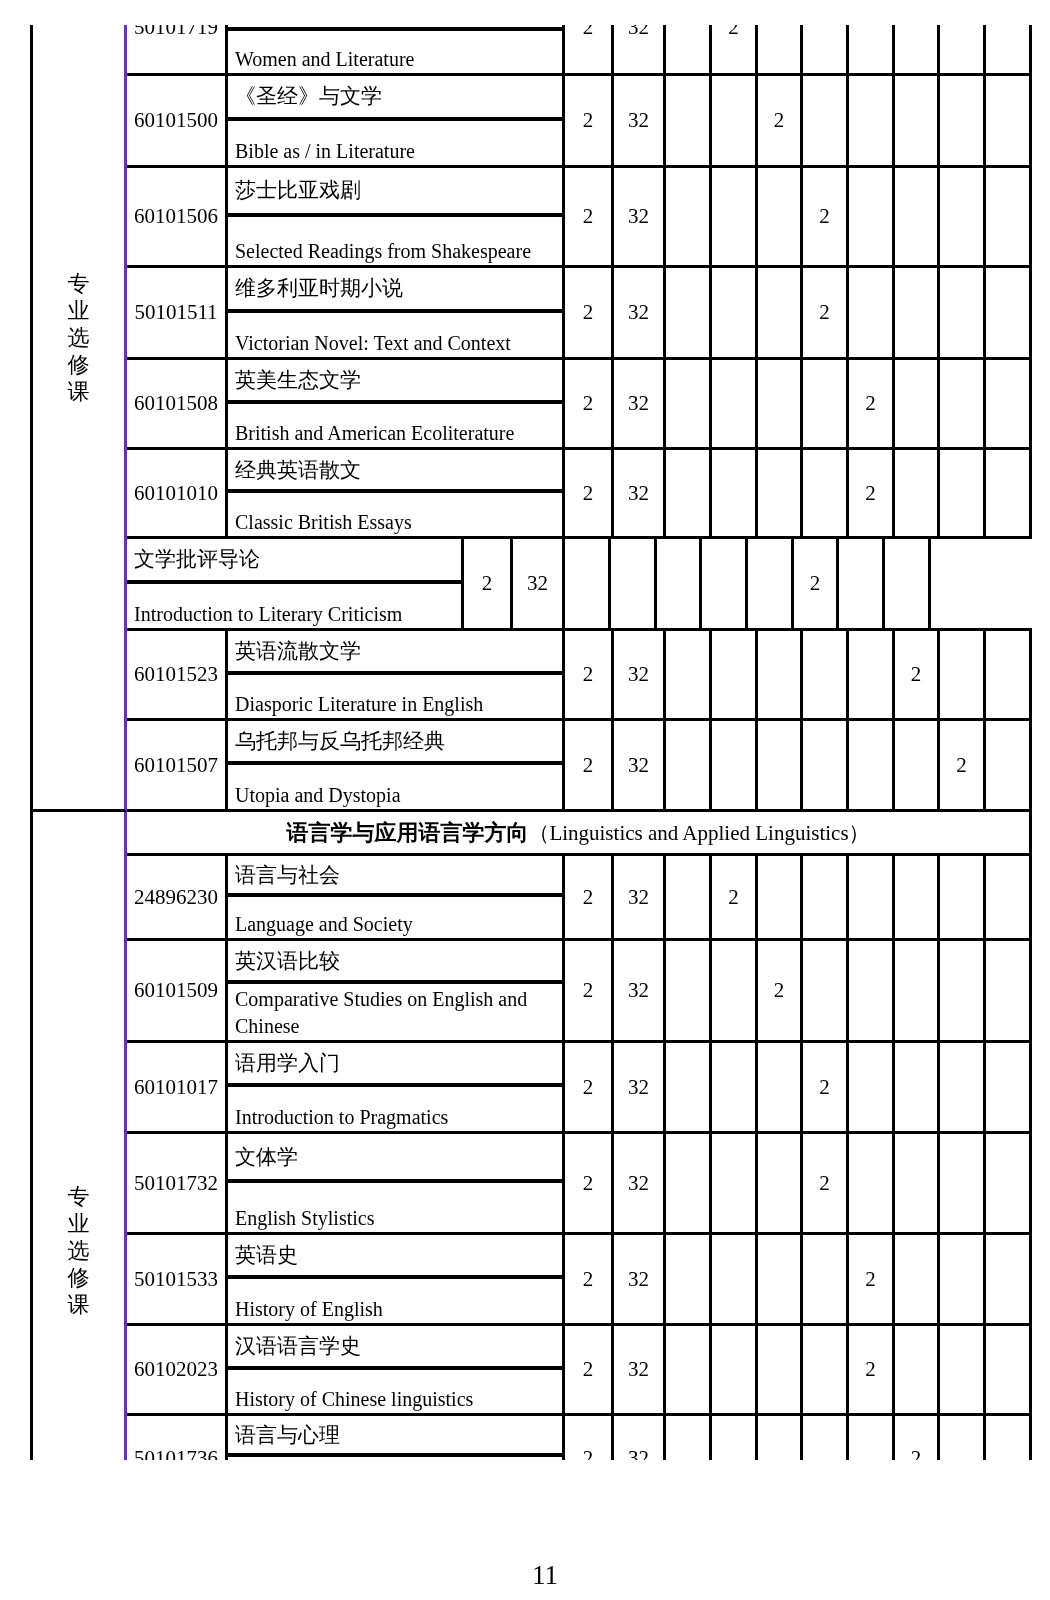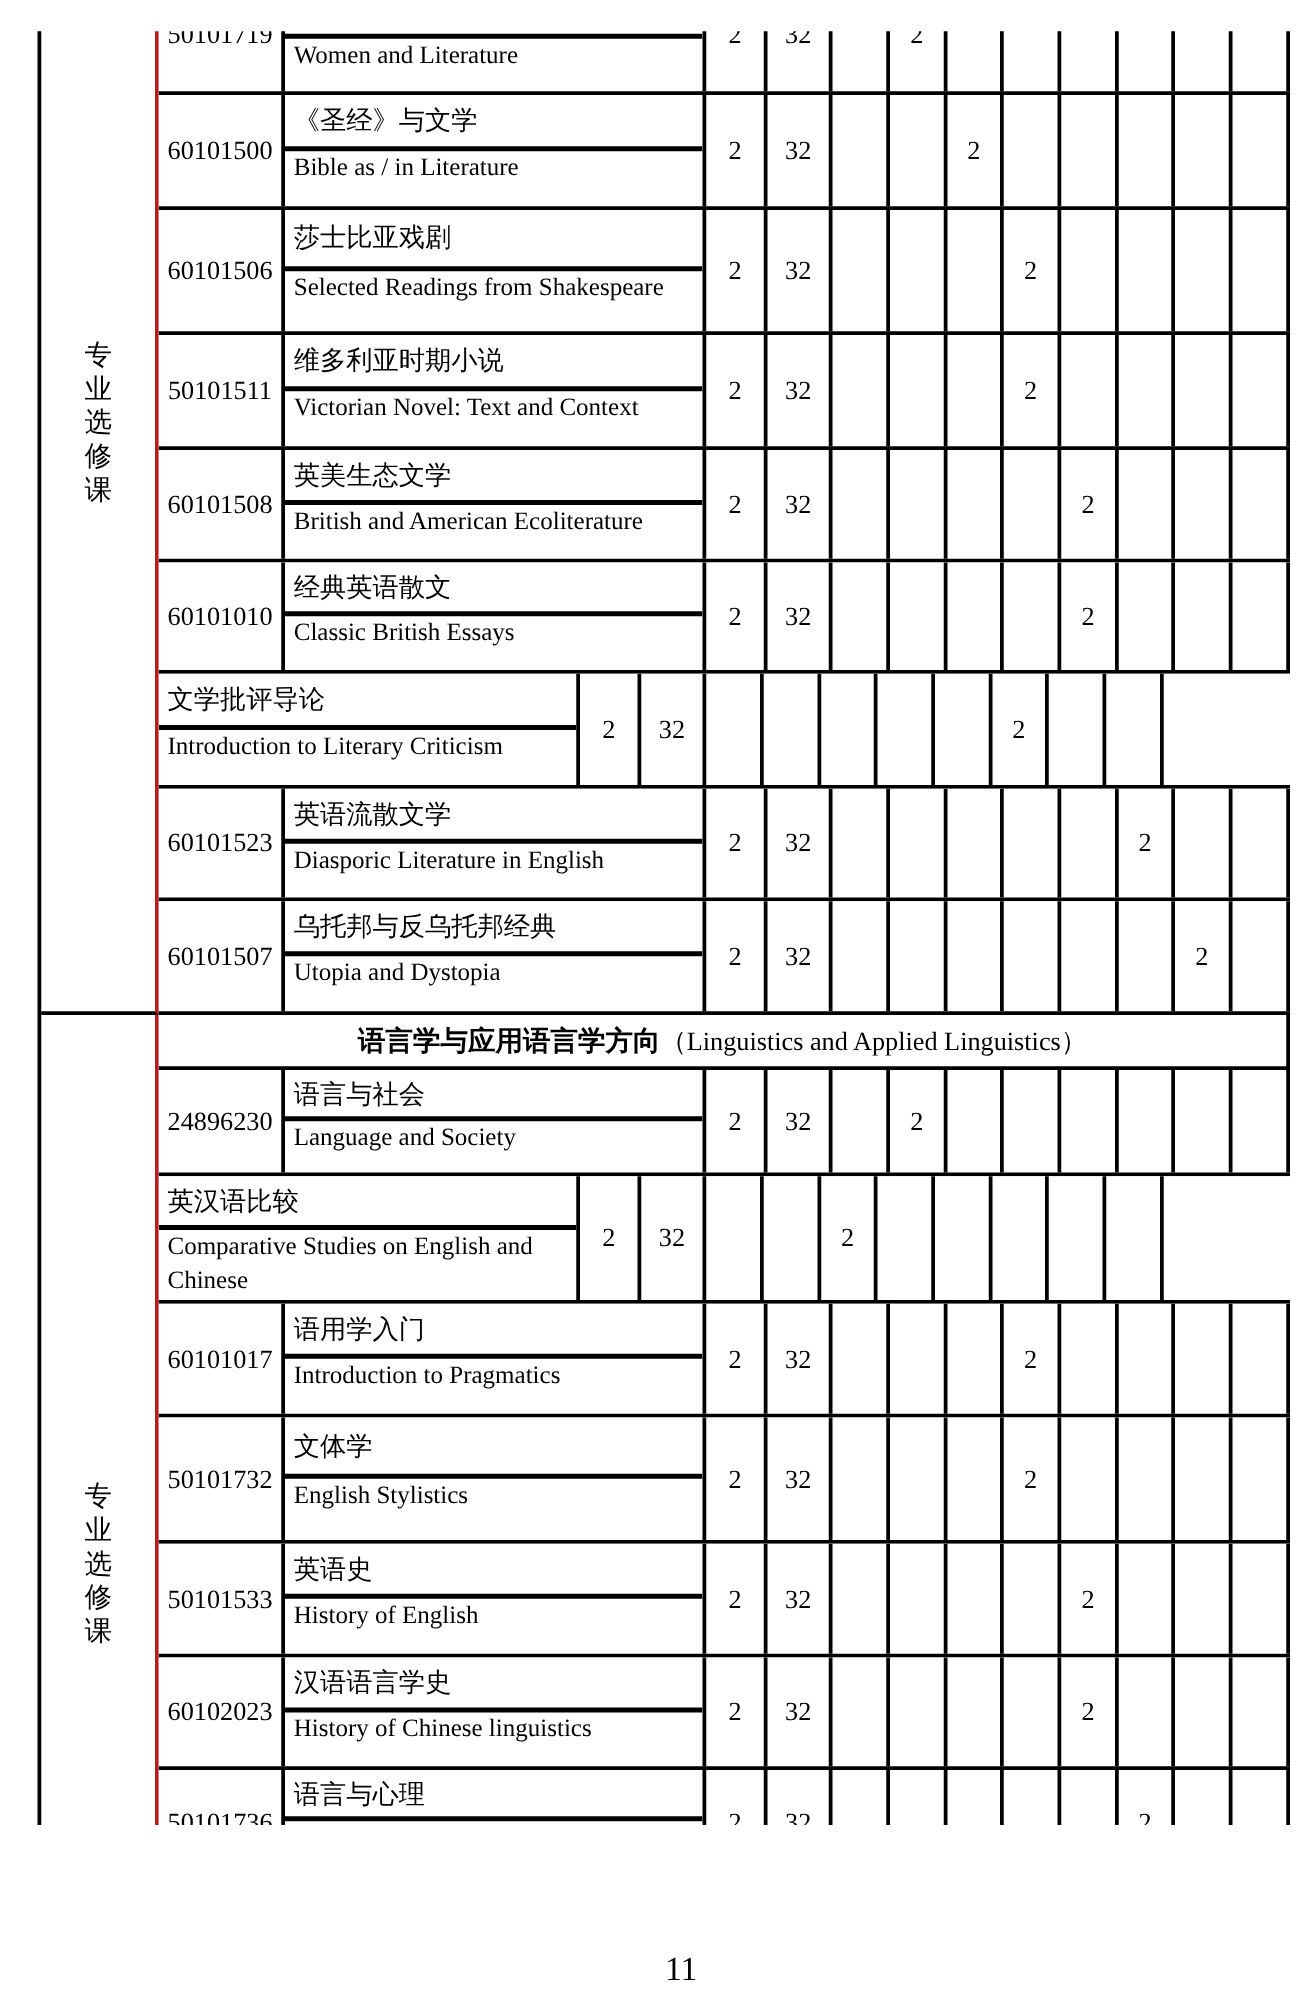--- a/index.html
+++ b/index.html
@@ -3,41 +3,41 @@
 <meta charset="utf-8">
 <style>
   html,body{margin:0;padding:0;background:#fff;}
   body{width:1050px;height:1600px;position:relative;overflow:hidden;
        font-family:"Liberation Serif","DejaVu Serif",serif;color:#000;}
 
   
   #table{position:absolute;left:30px;top:25px;width:999px;height:1435px;
          border-left:3px solid #000;box-sizing:border-box;}
   #catcol{position:absolute;left:0;top:0;width:94px;height:1435px;}
-  .cat-cell{box-sizing:border-box;border-right:3px solid #b91c1c;overflow:hidden;}
+  .cat-cell{box-sizing:border-box;border-right:3px solid #6d28d9;overflow:hidden;}
   #cat1{height:787px;border-bottom:3px solid #000;padding-top:245px;}
   #cat2{height:648px;padding-top:371px;}
   .vtext{width:26px;margin:0 auto;font-size:22px;line-height:27px;text-align:center;
          word-break:break-all;letter-spacing:0;}
 
   #rows{position:absolute;left:94px;top:0;width:905px;}
 
   .row{display:flex;border-bottom:3px solid #000;box-sizing:border-box;background:#fff;}
   .cell{box-sizing:border-box;border-right:3px solid #000;display:flex;
         align-items:center;justify-content:center;overflow:hidden;font-size:21px;}
   .code-cell{width:101px;}
   .name-cell{width:337px;flex-direction:column;align-items:stretch;justify-content:flex-start;}
   .credits-cell{width:49px;}
   .hours-cell{width:52px;}
   .sem-cell{width:46px;}
   .s3,.s6{width:45px;}
 
   .zh-sub{height:calc(50% - 4px);border-bottom:4px solid #000;display:flex;
           align-items:center;padding-left:7px;font-size:21px;overflow:hidden;}
-  .en-sub{flex:1;display:flex;align-items:flex-start;padding-left:7px;
+  .en-sub{flex:1;display:flex;align-items:flex-end;padding-left:7px;
           font-size:20px;line-height:27px;overflow:hidden;}
 
   
   .r1{height:51px;}  .r2{height:92px;}  .r3{height:100px;} .r4{height:92px;}
   .r5{height:90px;}  .r6{height:89px;}  .r7{height:92px;}  .r8{height:90px;}
   .r9{height:91px;}  .r10{height:85px;} .r11{height:102px;}.r12{height:91px;}
   .r13{height:101px;}.r14{height:91px;} .r15{height:90px;} .r16{height:44px;border-bottom:none;}
 
   
   .r1 .cell:not(.name-cell){align-items:flex-start;}
@@ -506,20 +506,23 @@
       <span></span>
     </div>
     <div class="cell sem-cell s7">
       <span></span>
     </div>
     <div class="cell sem-cell s8">
       <span></span>
     </div>
   </div>
         <div class="row r11">
+    <div class="cell code-cell">
+      <span>60101509</span>
+    </div>
     <div class="cell name-cell">
       <div class="zh-sub">
         <span>英汉语比较</span>
       </div>
       <div class="en-sub">
         <span>Comparative Studies on English and Chinese</span>
       </div>
     </div>
     <div class="cell credits-cell">
       <span>2</span>

